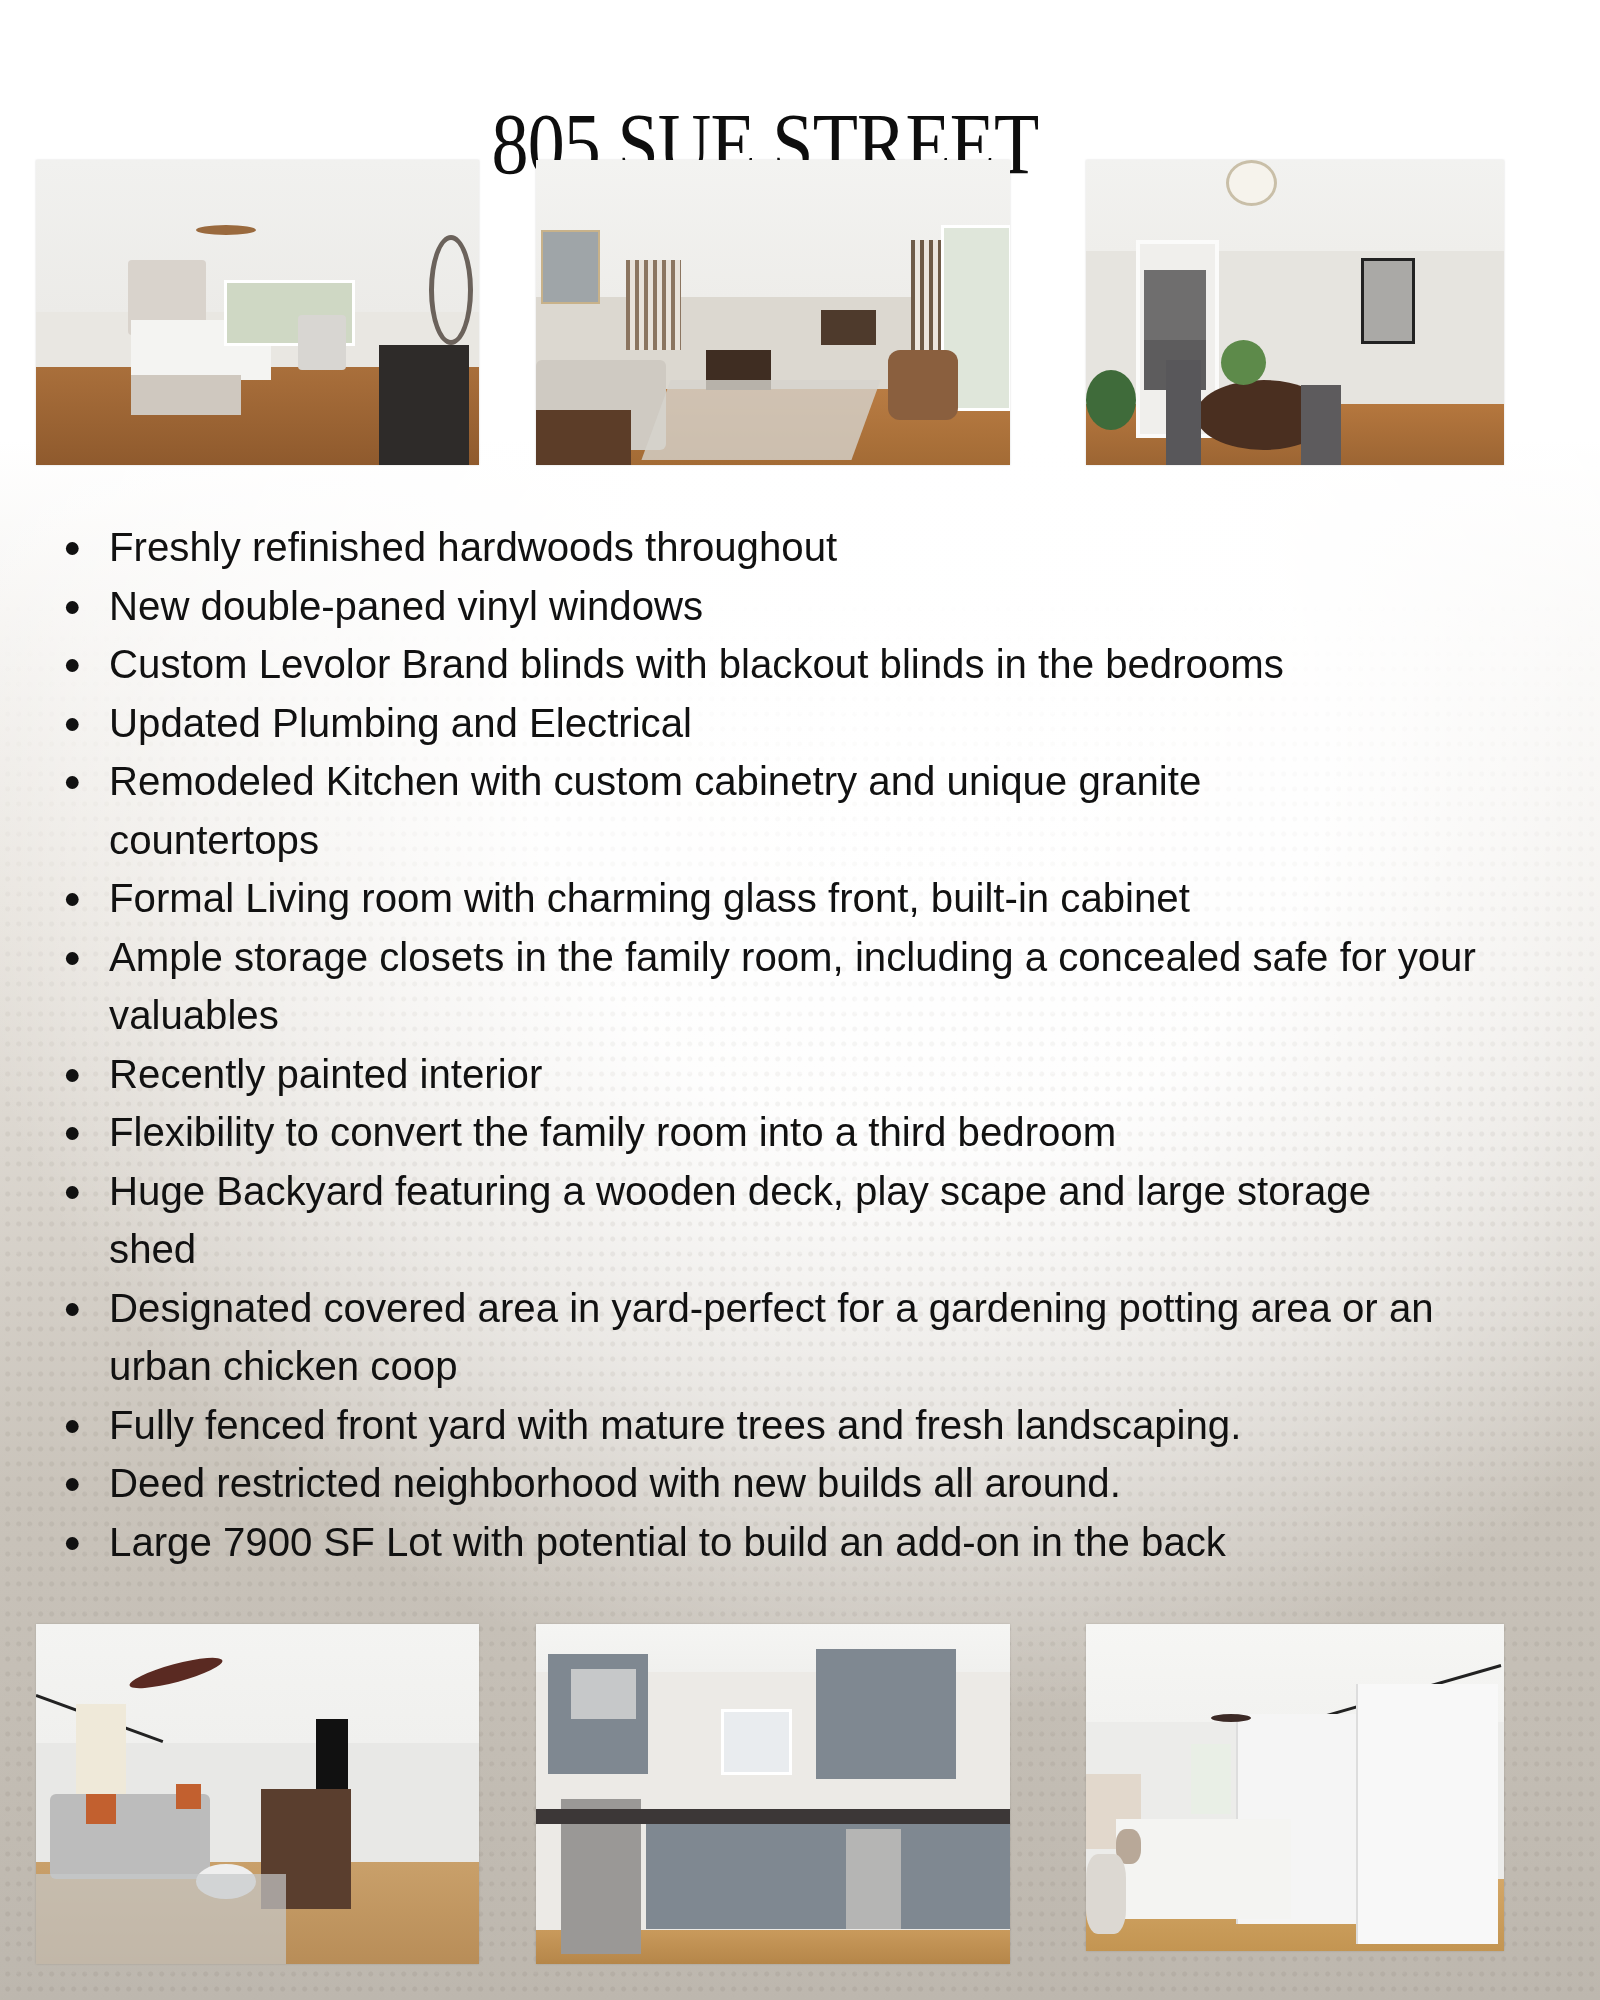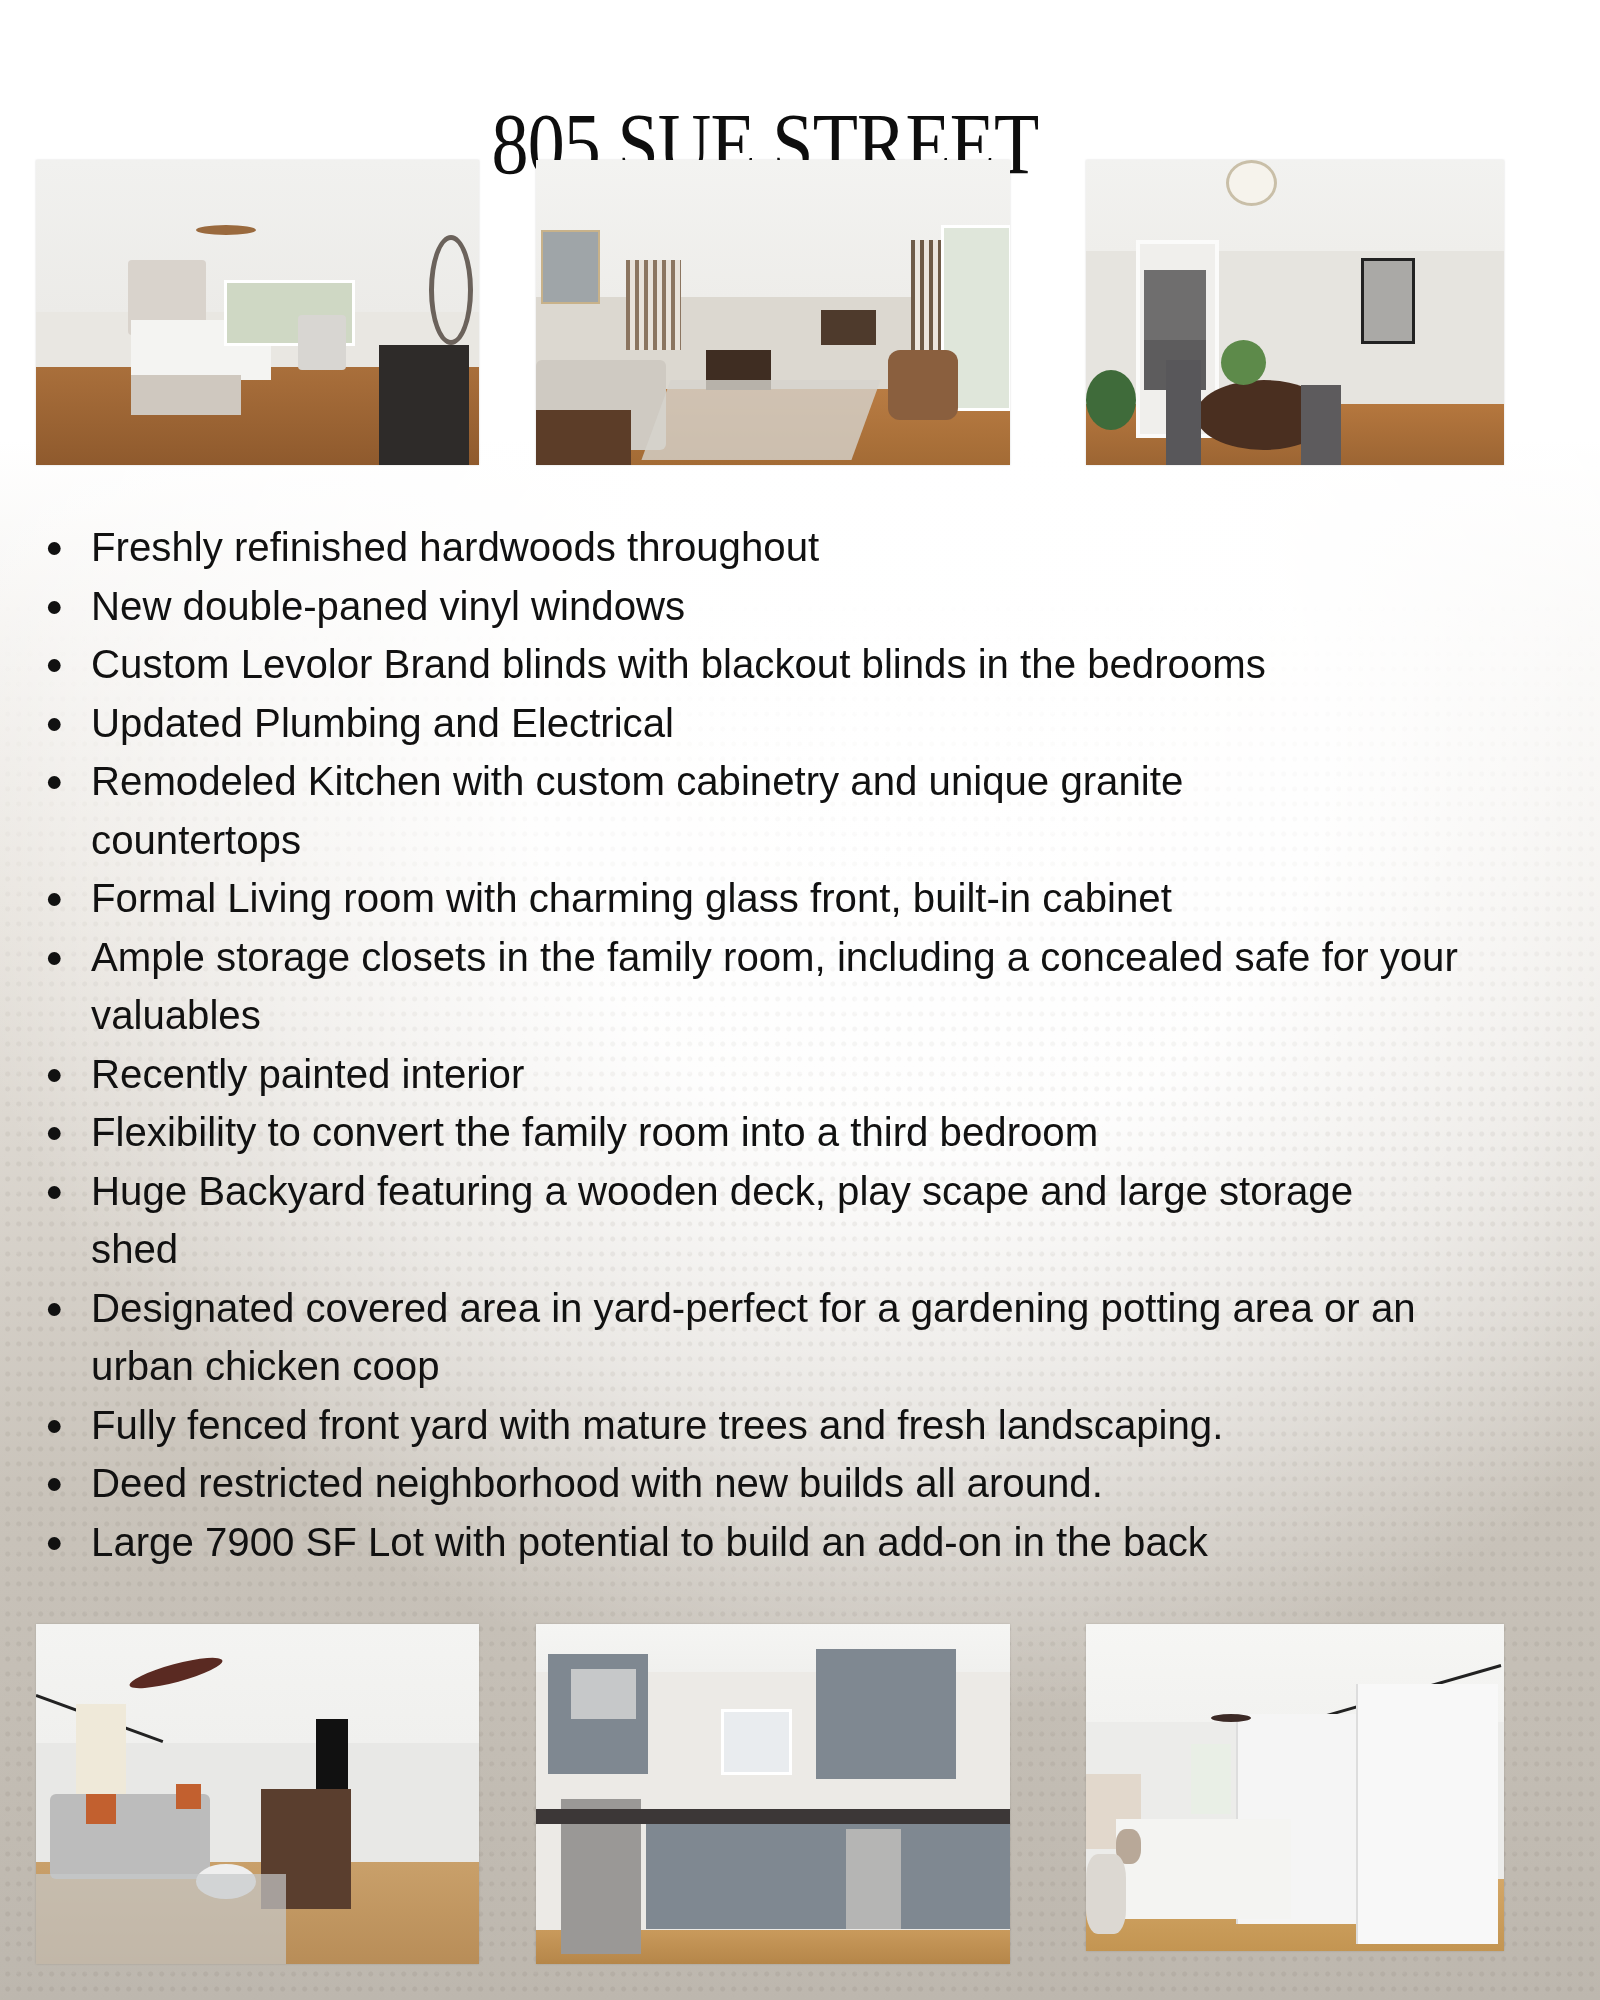--- a/index.html
+++ b/index.html
@@ -64,21 +64,21 @@
           linear-gradient(180deg, transparent 90%, #c99a5c 90%, #b58649 100%),
           #eceae6; }
   .p6 { left: 1086px; top: 1624px; width: 418px; height: 327px;
         background:
           linear-gradient(180deg, #f6f6f4 0%, #f2f2f0 30%, transparent 30%),
           linear-gradient(180deg, transparent 78%, #d4a767 78%, #c39552 100%),
           #ececea; }
   .shape { position: absolute; }
 
   .features {
-    position: absolute; left: 44px; top: 518px; width: 1460px;
+    position: absolute; left: 62px; top: 518px; width: 1460px;
     margin: 0; padding: 0; list-style: none;
     font-family: "Liberation Sans", "DejaVu Sans", sans-serif;
     font-size: 41px; color: #111; line-height: 58.5px;
   }
   .features li {
     position: relative; padding-left: 48px;
     transform: scaleX(0.98); transform-origin: left center;
   }
   .features li .bullet {
     position: absolute; left: 4px; top: 24px;

